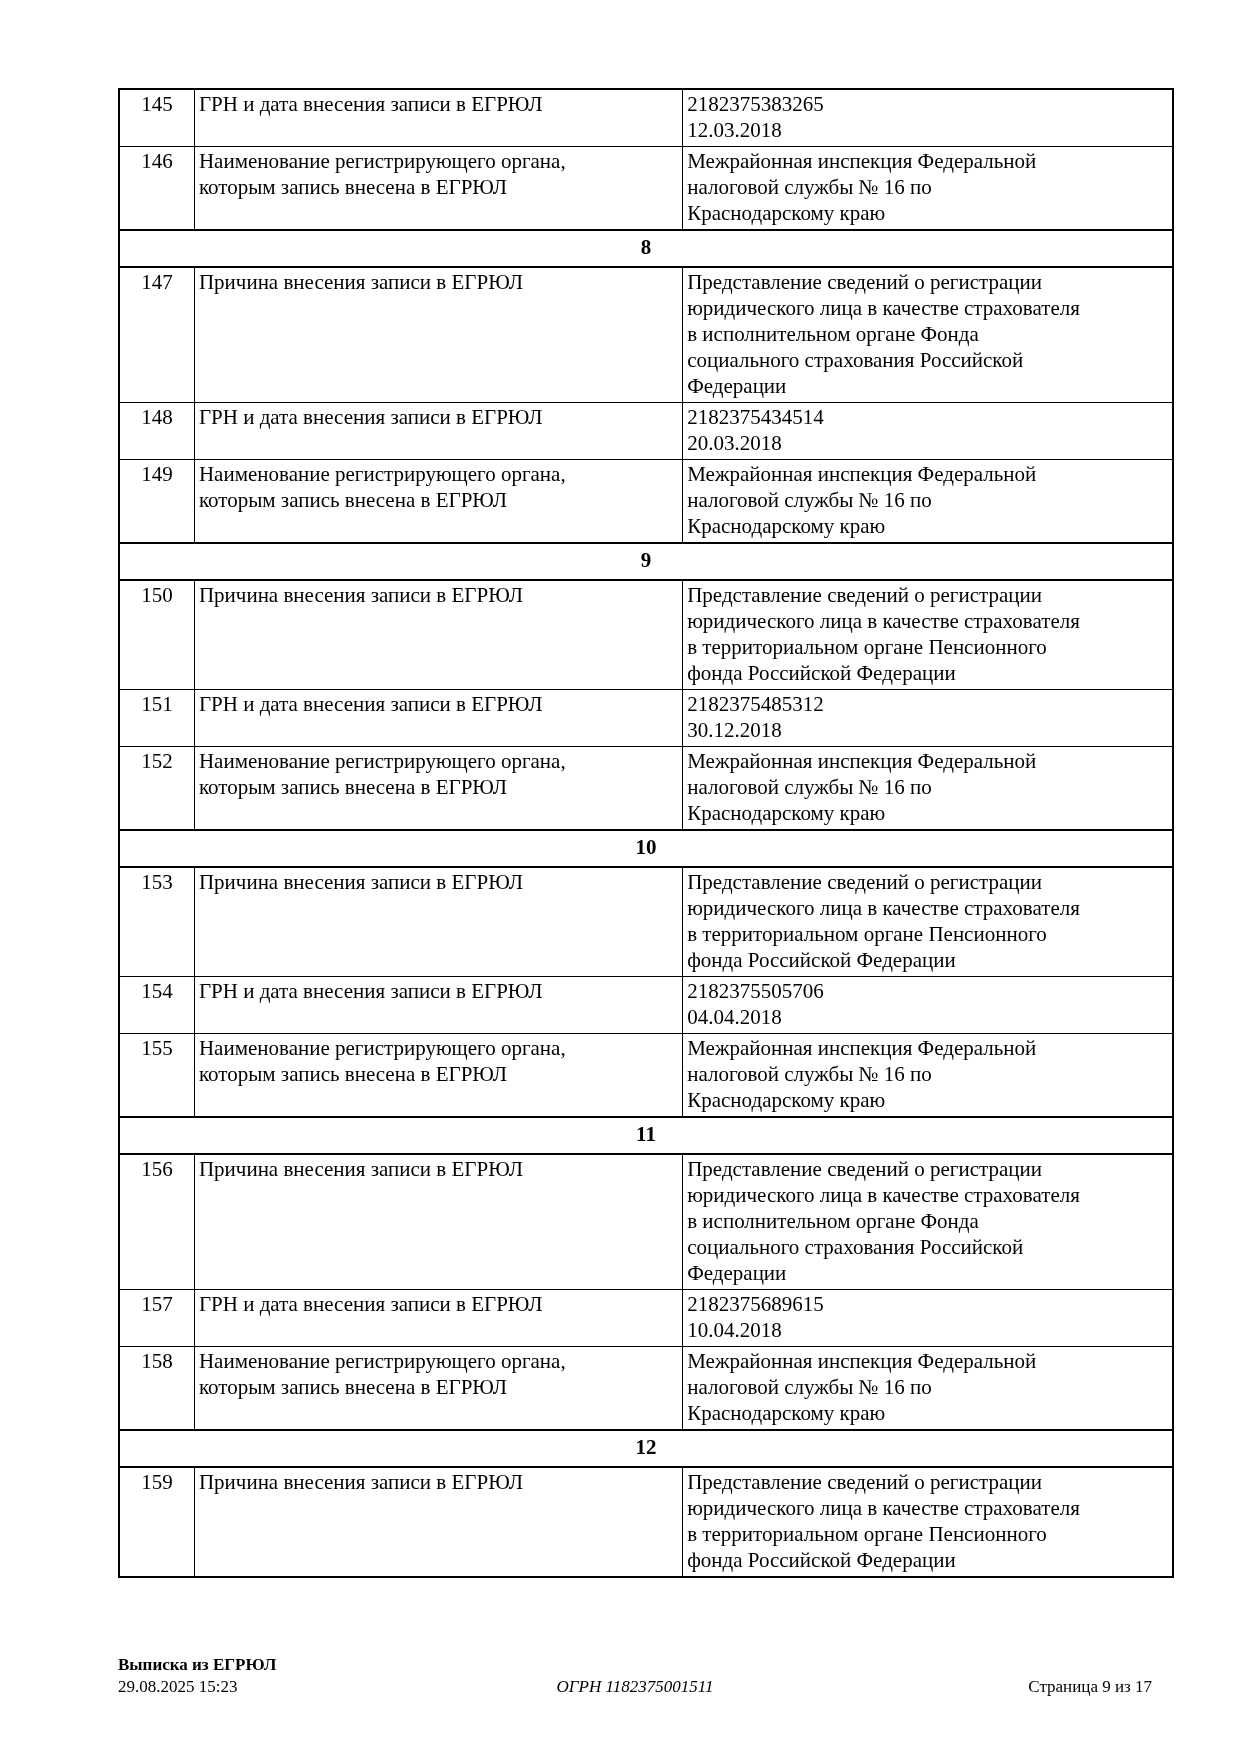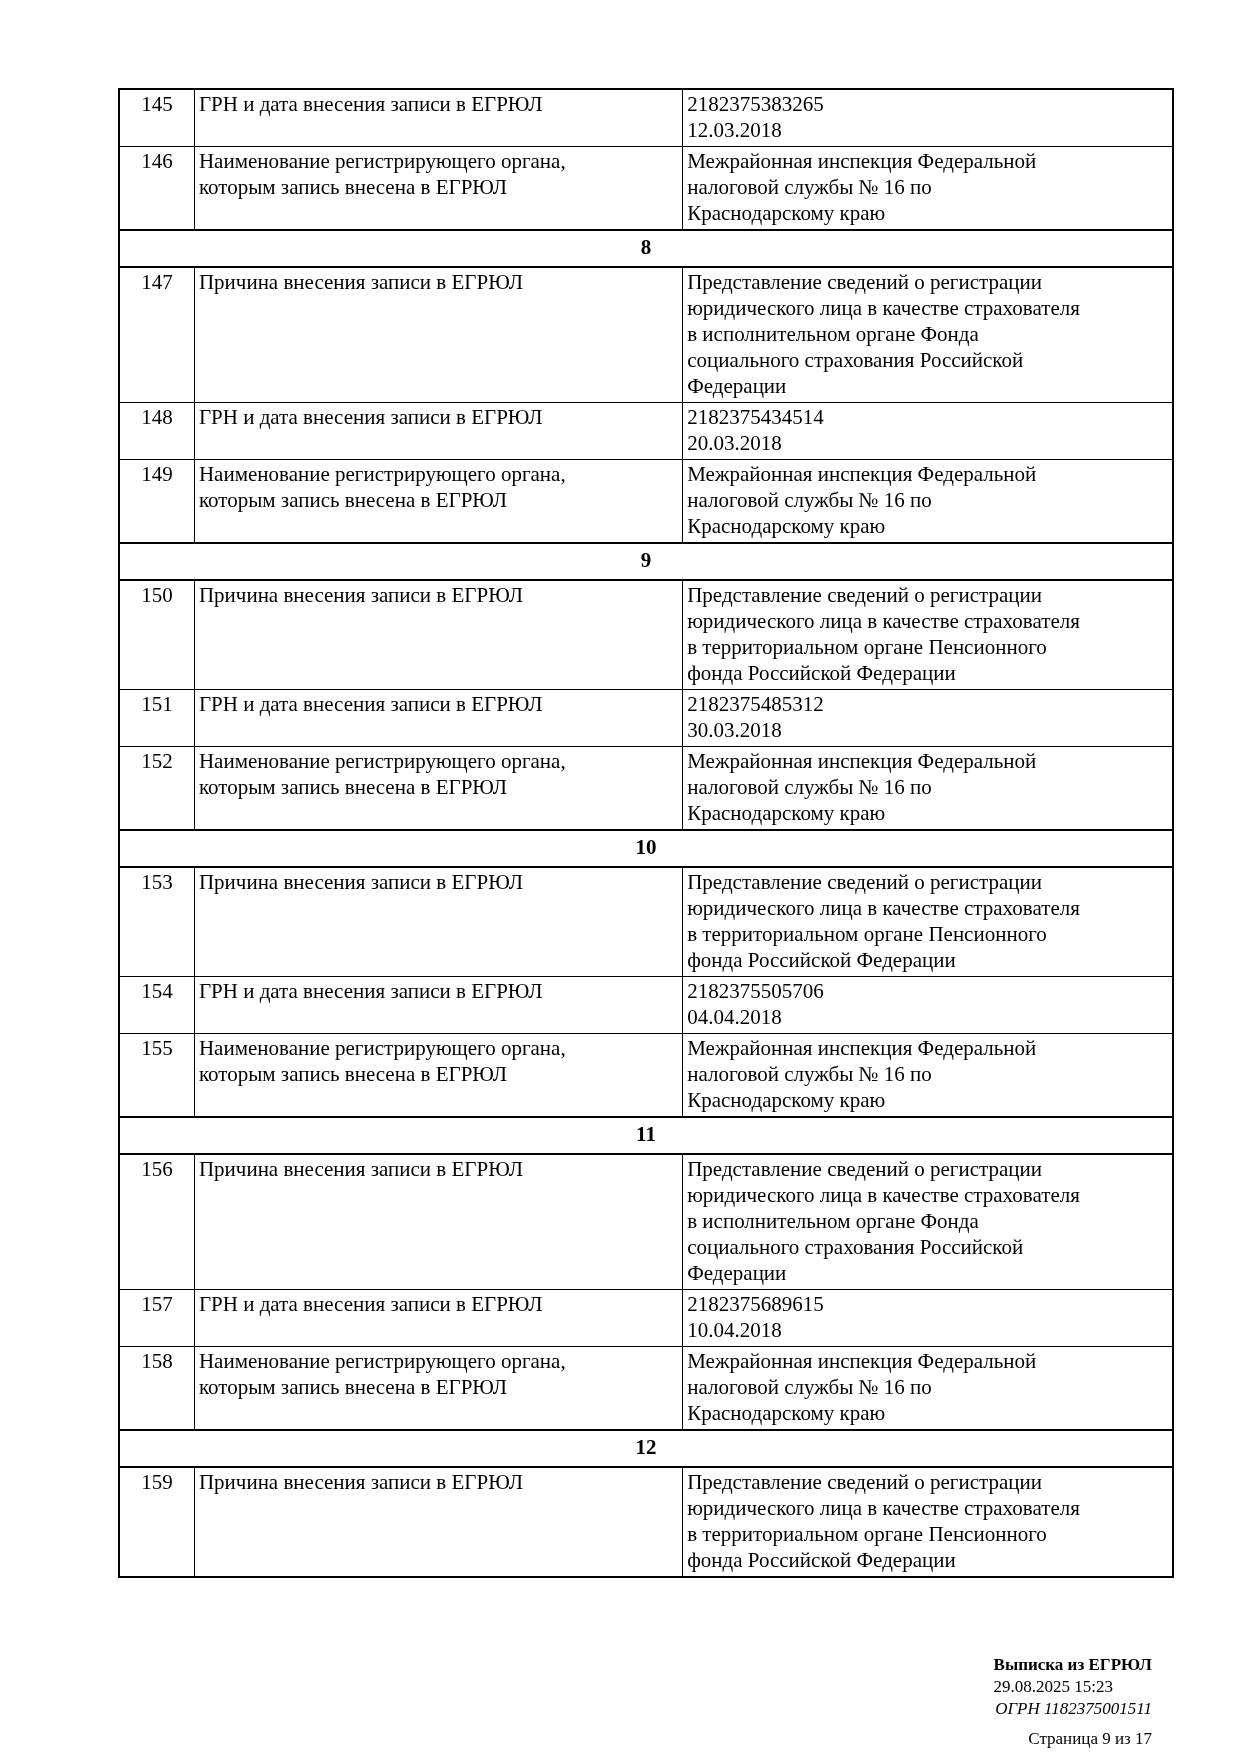--- a/index.html
+++ b/index.html
@@ -51,21 +51,20 @@
   }
   .footer {
     position: absolute;
     left: 118px;
     top: 1654px;
     width: 1034px;
     display: flex;
     align-items: flex-end;
     font-size: 17px;
     line-height: 22px;
-    flex-direction: column;
   }
   .footer-left  { flex: 1; text-align: left; }
   .footer-center{ flex: 1; text-align: center; font-style: italic; }
   .footer-right { flex: 1; text-align: right; margin-top: 8px; }
   .footer-doc-title { font-weight: bold; }
 </style>
 </head>
 <body>
 
 <div class="table-wrap">
@@ -124,21 +123,21 @@
           <td>Причина внесения записи в ЕГРЮЛ</td>
           <td>Представление сведений о регистрации
 юридического лица в качестве страхователя
 в территориальном органе Пенсионного
 фонда Российской Федерации</td>
         </tr>
         <tr>
           <td class="num">151</td>
           <td>ГРН и дата внесения записи в ЕГРЮЛ</td>
           <td>2182375485312
-30.03.2018</td>
+30.12.2018</td>
         </tr>
         <tr>
           <td class="num">152</td>
           <td>Наименование регистрирующего органа,
 которым запись внесена в ЕГРЮЛ</td>
           <td>Межрайонная инспекция Федеральной
 налоговой службы № 16 по
 Краснодарскому краю</td>
         </tr>
         <tr class="section-row">

